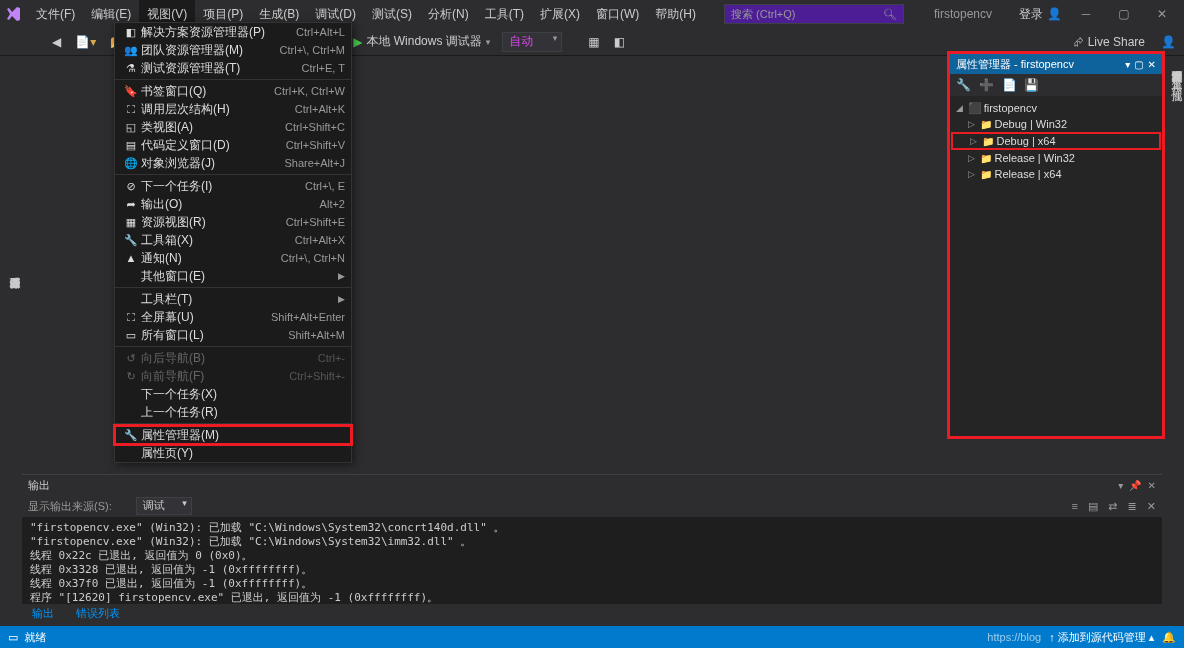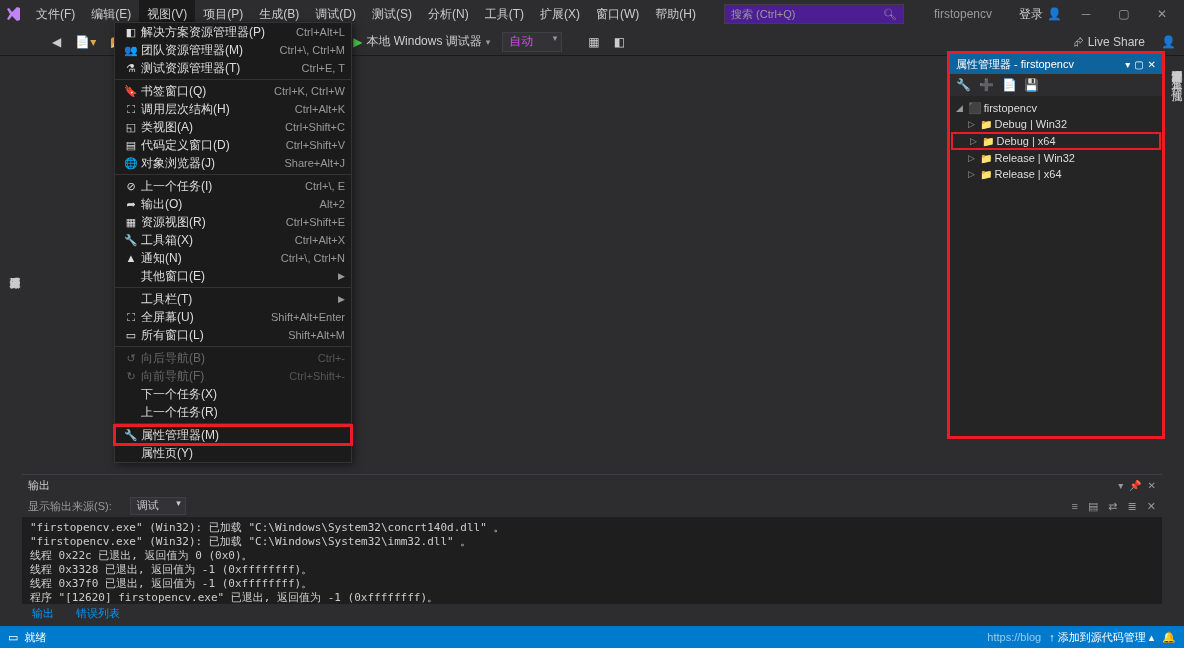--- a/index.html
+++ b/index.html
@@ -54,21 +54,21 @@
 .tree-row .exp { width:10px; color:#999; font-size:9px; }
 .tree-row .fold { color:#d9a94b; font-size:10px; }
 .tree-row.l2 { padding-left:18px; }
 .tree-row.hl { outline:2px solid #ed1c24; outline-offset:-1px; margin:1px 2px; }
 
 
 .output { position:absolute; left:22px; right:22px; top:474px; height:130px; background:#1e1e1e; border-top:1px solid #3f3f46; }
 .out-hdr { height:20px; background:#2d2d30; display:flex; align-items:center; padding:0 6px; color:#ccc; font-size:11px; }
 .out-hdr .ttl { flex:1; }
 .out-hdr .icns { display:flex; gap:6px; color:#999; font-size:10px; }
-.out-tbar { height:22px; background:#2d2d30; display:flex; align-items:center; padding:0 6px; gap:18px; color:#999; font-size:11px; }
+.out-tbar { height:22px; background:#2d2d30; display:flex; align-items:center; padding:0 6px; gap:24px; color:#999; font-size:11px; }
 .out-tbar .dd { background:#333337; border:1px solid #3f3f46; padding:0 26px 0 6px; height:18px; position:relative; color:#ccc; }
 .out-tbar .dd::after { content:"▾"; position:absolute; right:4px; font-size:9px; }
 .out-body { padding:4px 8px; color:#ccc; font-family:Consolas,monospace; font-size:11px; line-height:14px; white-space:pre; overflow:hidden; }
 
 .bottom-tabs { position:absolute; left:22px; bottom:24px; height:20px; display:flex; gap:2px; }
 .btab { padding:2px 10px; background:#2d2d30; color:#0097fb; font-size:11px; }
 
 
 .statusbar { position:absolute; bottom:0; left:0; right:0; height:22px; background:#007acc; color:#fff; display:flex; align-items:center; padding:0 8px; font-size:11px; }
 .statusbar .ready { display:flex; align-items:center; gap:6px; }
@@ -183,21 +183,21 @@
       <span class="sc">Ctrl+Shift+V</span>
     </div>
     <div class="vm-row">
       <span class="ic">🌐</span>
       <span class="lbl">对象浏览器(J)</span>
       <span class="sc">Share+Alt+J</span>
     </div>
     <div class="vm-sep"></div>
     <div class="vm-row">
       <span class="ic">⊘</span>
-      <span class="lbl">上一个任务(I)</span>
+      <span class="lbl">下一个任务(I)</span>
       <span class="sc">Ctrl+\, E</span>
     </div>
     <div class="vm-row">
       <span class="ic">➦</span>
       <span class="lbl">输出(O)</span>
       <span class="sc">Alt+2</span>
     </div>
     <div class="vm-row">
       <span class="ic">▦</span>
       <span class="lbl">资源视图(R)</span>

